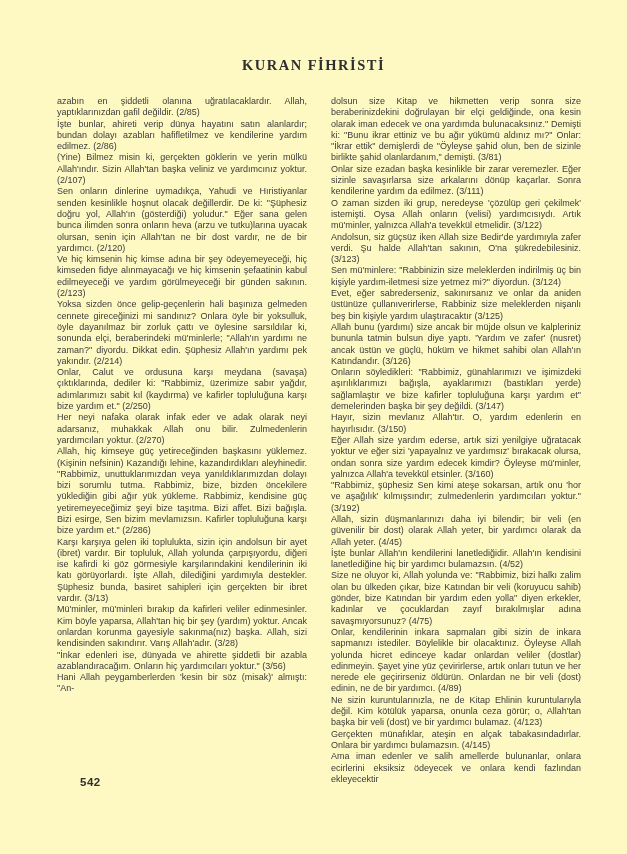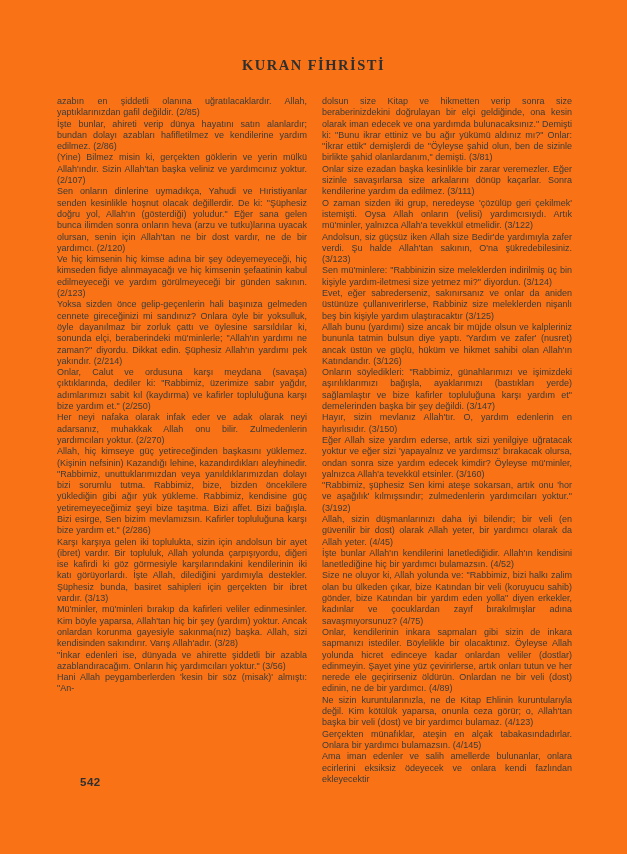--- a/index.html
+++ b/index.html
@@ -4,21 +4,21 @@
 <style>
   html, body {
     margin: 0;
     padding: 0;
     background: #ffffff;
   }
   .page {
     position: relative;
     width: 627px;
     height: 854px;
-    background: #f97316;
+    background: #fef9c3;
     overflow: hidden;
     font-family: "Liberation Sans", sans-serif;
     color: #3b3b3b;
   }
   .page-header {
     position: absolute;
     top: 56px;
     left: 0;
     width: 100%;
     text-align: center;
@@ -29,21 +29,21 @@
     font-size: 14.5px;
     letter-spacing: 1.5px;
     color: #2f2f2f;
   }
   .text-block {
     position: absolute;
     top: 96px;
     left: 57px;
     width: 516px;
     display: flex;
-    gap: 15px;
+    gap: 24px;
   }
   .col {
     width: 250px;
     flex: 0 0 250px;
   }
   .para {
     margin: 0;
     font-size: 9px;
     line-height: 11.3px;
     text-align: justify;

